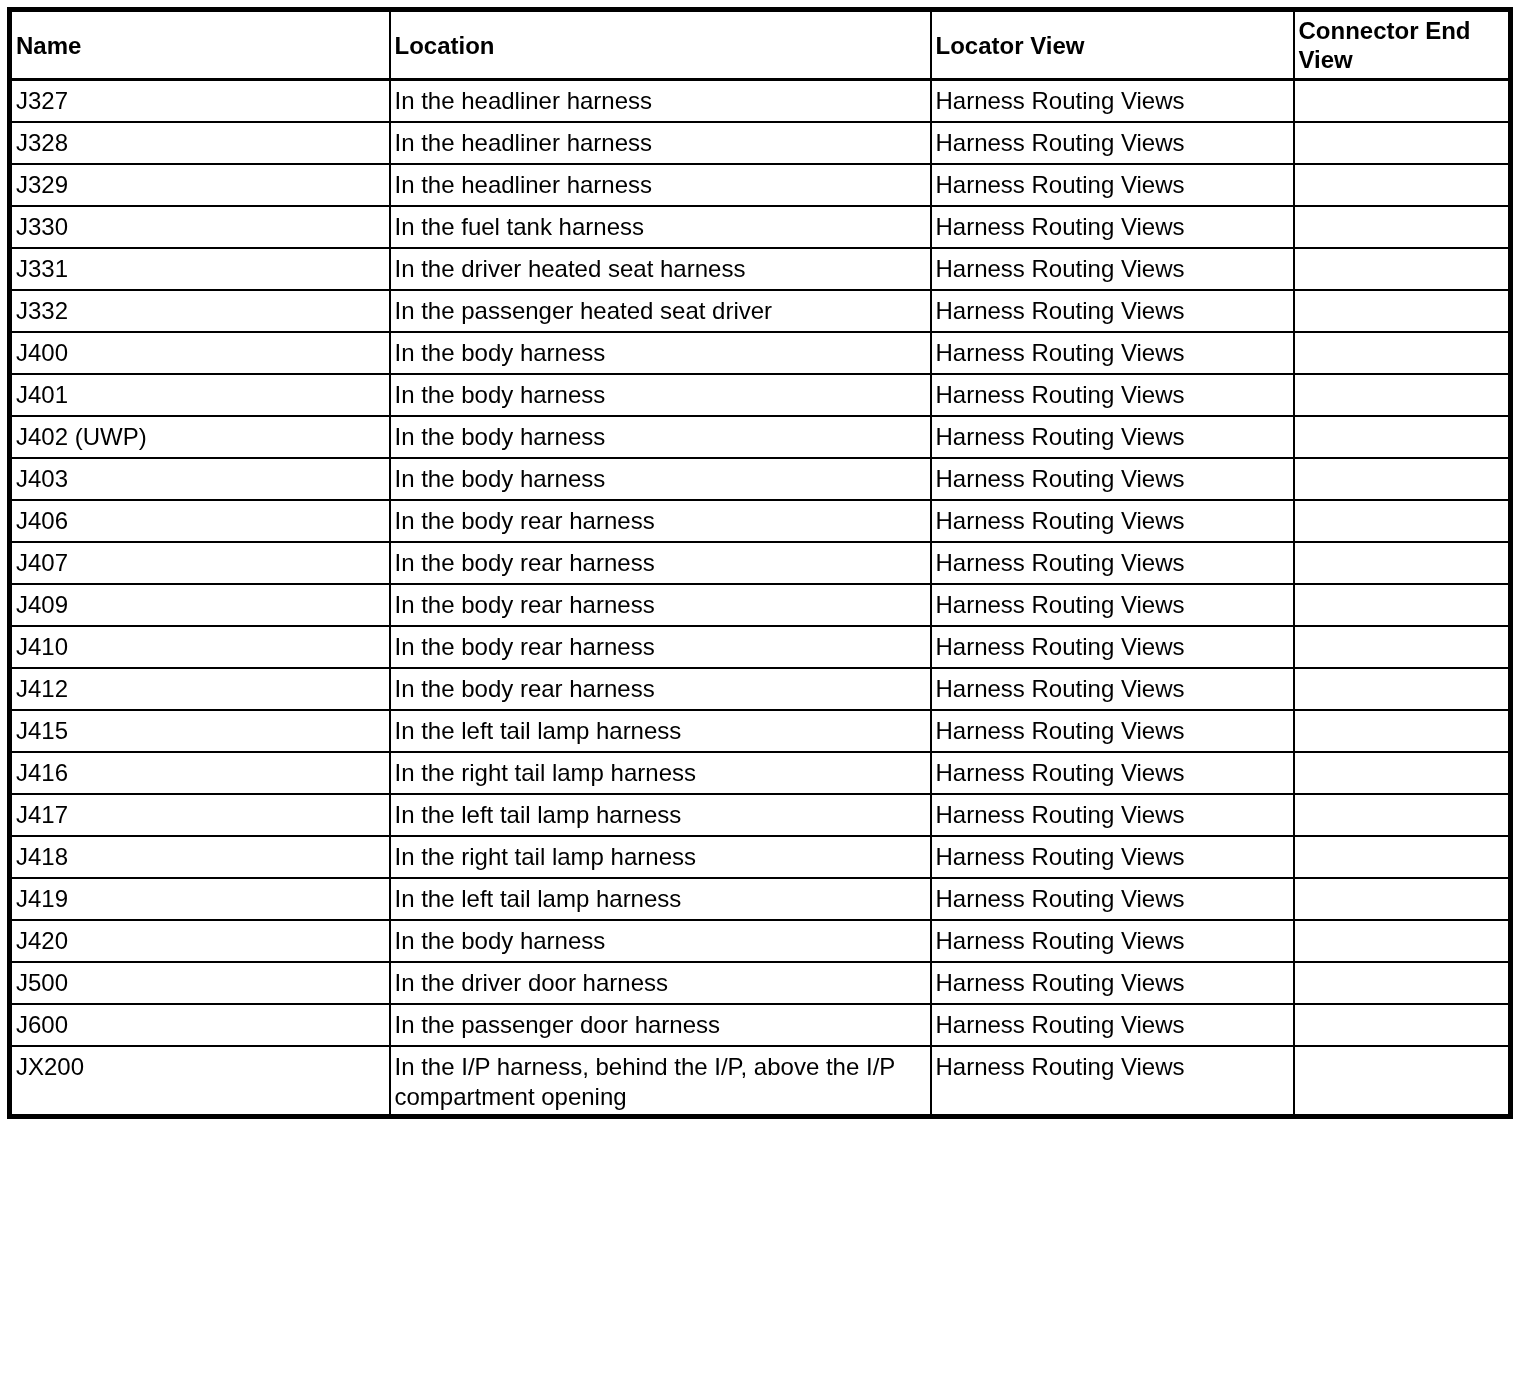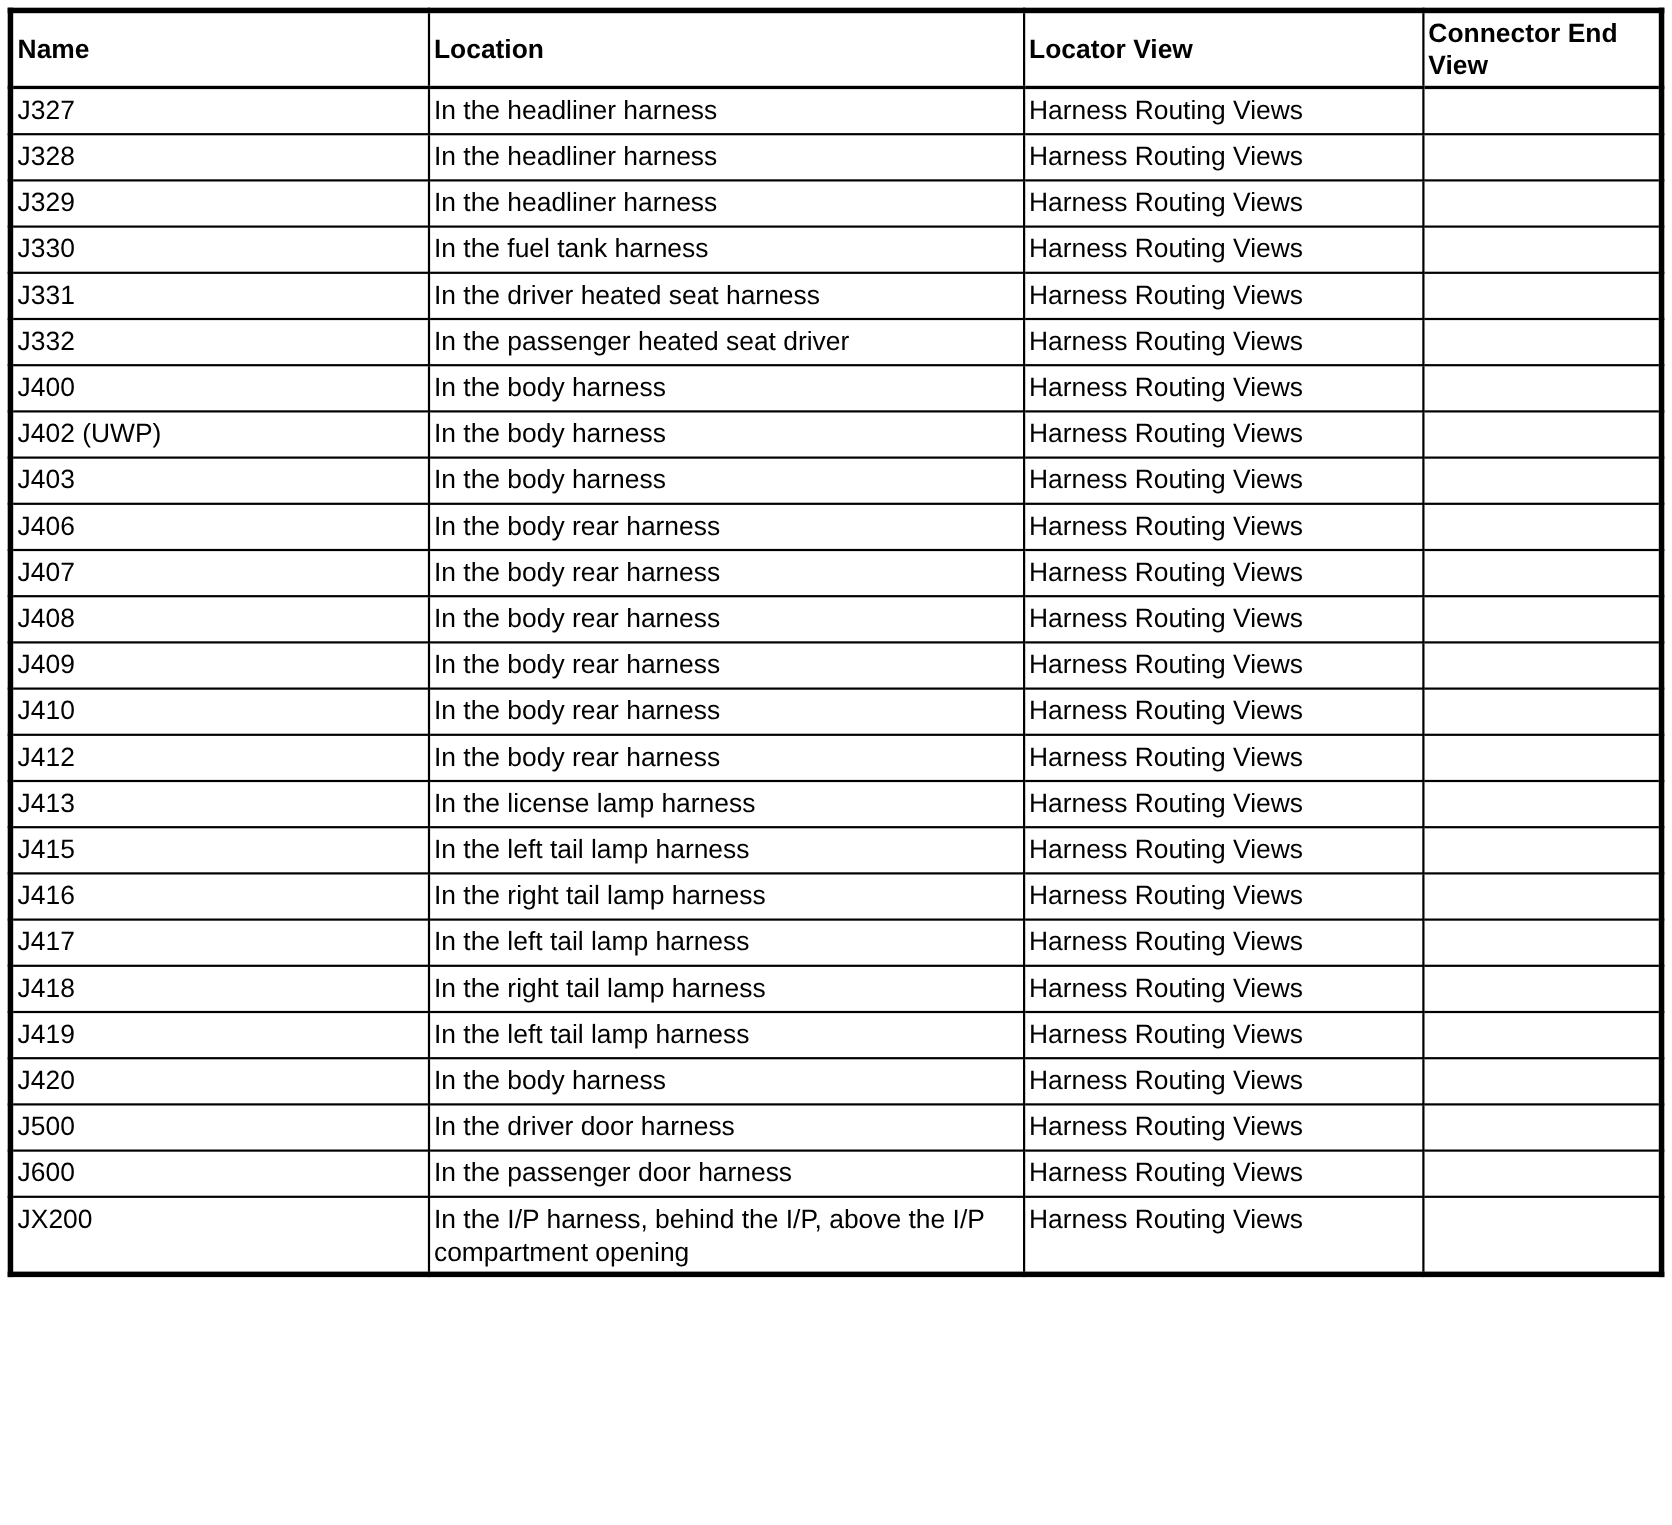--- a/index.html
+++ b/index.html
@@ -109,20 +109,26 @@
     <td>Harness Routing Views</td>
     <td></td>
   </tr>
         <tr>
     <td>J400</td>
     <td>In the body harness</td>
     <td>Harness Routing Views</td>
     <td></td>
   </tr>
         <tr>
+    <td>J401</td>
+    <td>In the body harness</td>
+    <td>Harness Routing Views</td>
+    <td></td>
+  </tr>
+        <tr>
     <td>J402 (UWP)</td>
     <td>In the body harness</td>
     <td>Harness Routing Views</td>
     <td></td>
   </tr>
         <tr>
     <td>J403</td>
     <td>In the body harness</td>
     <td>Harness Routing Views</td>
     <td></td>
@@ -133,46 +139,34 @@
     <td>Harness Routing Views</td>
     <td></td>
   </tr>
         <tr>
     <td>J407</td>
     <td>In the body rear harness</td>
     <td>Harness Routing Views</td>
     <td></td>
   </tr>
         <tr>
-    <td>J408</td>
-    <td>In the body rear harness</td>
-    <td>Harness Routing Views</td>
-    <td></td>
-  </tr>
-        <tr>
     <td>J409</td>
     <td>In the body rear harness</td>
     <td>Harness Routing Views</td>
     <td></td>
   </tr>
         <tr>
     <td>J410</td>
     <td>In the body rear harness</td>
     <td>Harness Routing Views</td>
     <td></td>
   </tr>
         <tr>
     <td>J412</td>
     <td>In the body rear harness</td>
-    <td>Harness Routing Views</td>
-    <td></td>
-  </tr>
-        <tr>
-    <td>J413</td>
-    <td>In the license lamp harness</td>
     <td>Harness Routing Views</td>
     <td></td>
   </tr>
         <tr>
     <td>J415</td>
     <td>In the left tail lamp harness</td>
     <td>Harness Routing Views</td>
     <td></td>
   </tr>
         <tr>

